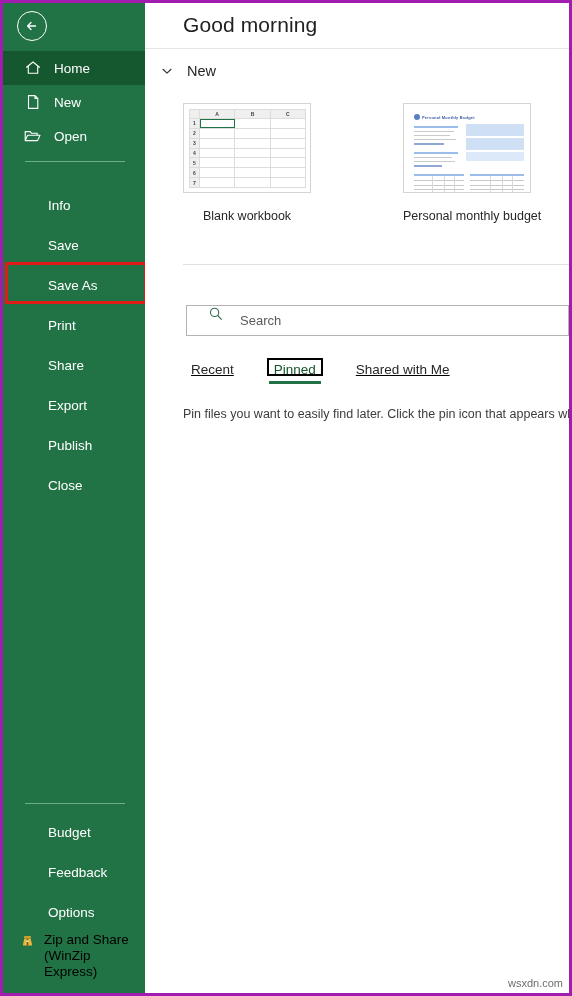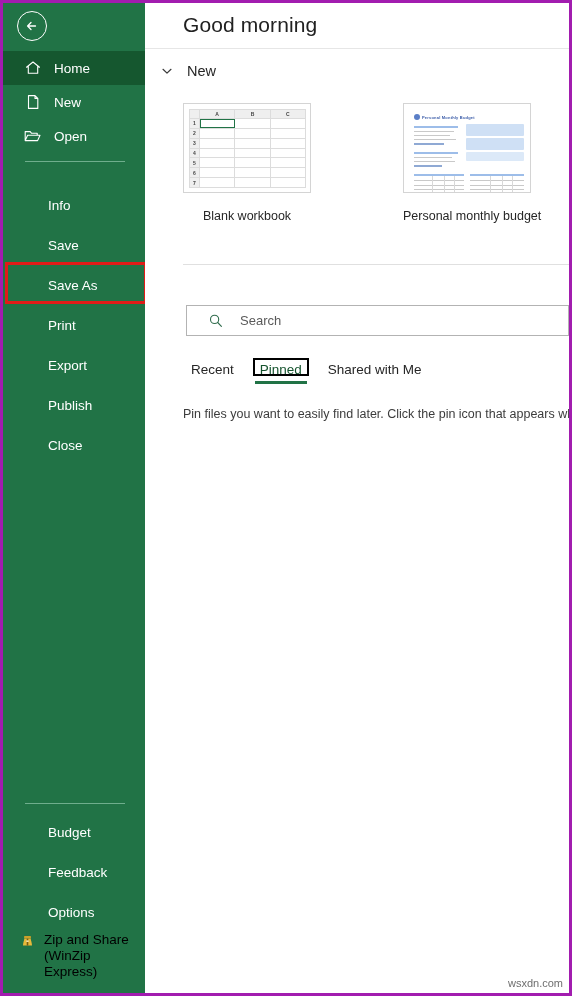--- a/index.html
+++ b/index.html
@@ -215,41 +215,41 @@
 
   .search-wrap {
     position: absolute;
     left: 41px;
     top: 302px;
     right: 0;
     height: 31px;
     border: 1px solid #b3b3b3;
     background: #ffffff;
     display: flex;
-    align-items: center;
   }
   .search-icon { width: 16px; height: 16px; margin-left: 21px; margin-right: 16px; flex: 0 0 auto; }
   .search-input {
     border: none;
     outline: none;
     font-family: "Liberation Sans", sans-serif;
     font-size: 13px;
     color: #3f3f3f;
     background: transparent;
     width: 100%;
   }
   .search-input::placeholder { color: #5a5a5a; opacity: 1; }
 
   .tabs {
     position: absolute;
     left: 38px;
     top: 355px;
     display: flex;
     align-items: flex-start;
-    gap: 10px;
+    gap: 24px;
+    text-decoration: underline;
   }
   .tab {
     position: relative;
     font-size: 13.5px;
     color: #262626;
     padding: 4px 8px 7px 8px;
     cursor: pointer;
     white-space: nowrap;
   }
   .tab.active { color: #14532d; }
@@ -327,20 +327,21 @@
       </div>
 
       <div class="divider"></div>
     </div>
 
     <div class="nav-mid">
       <div class="nav-text-item">Info</div>
       <div class="nav-text-item">Save</div>
       <div class="nav-text-item">Save As</div>
       <div class="nav-text-item">Print</div>
+      <div class="nav-text-item">Share</div>
       <div class="nav-text-item">Export</div>
       <div class="nav-text-item">Publish</div>
       <div class="nav-text-item">Close</div>
     </div>
 
     <div class="nav-bottom">
       <div class="divider"></div>
       <div class="nav-text-item">Budget</div>
       <div class="nav-text-item">Feedback</div>
       <div class="nav-text-item">Options</div>

